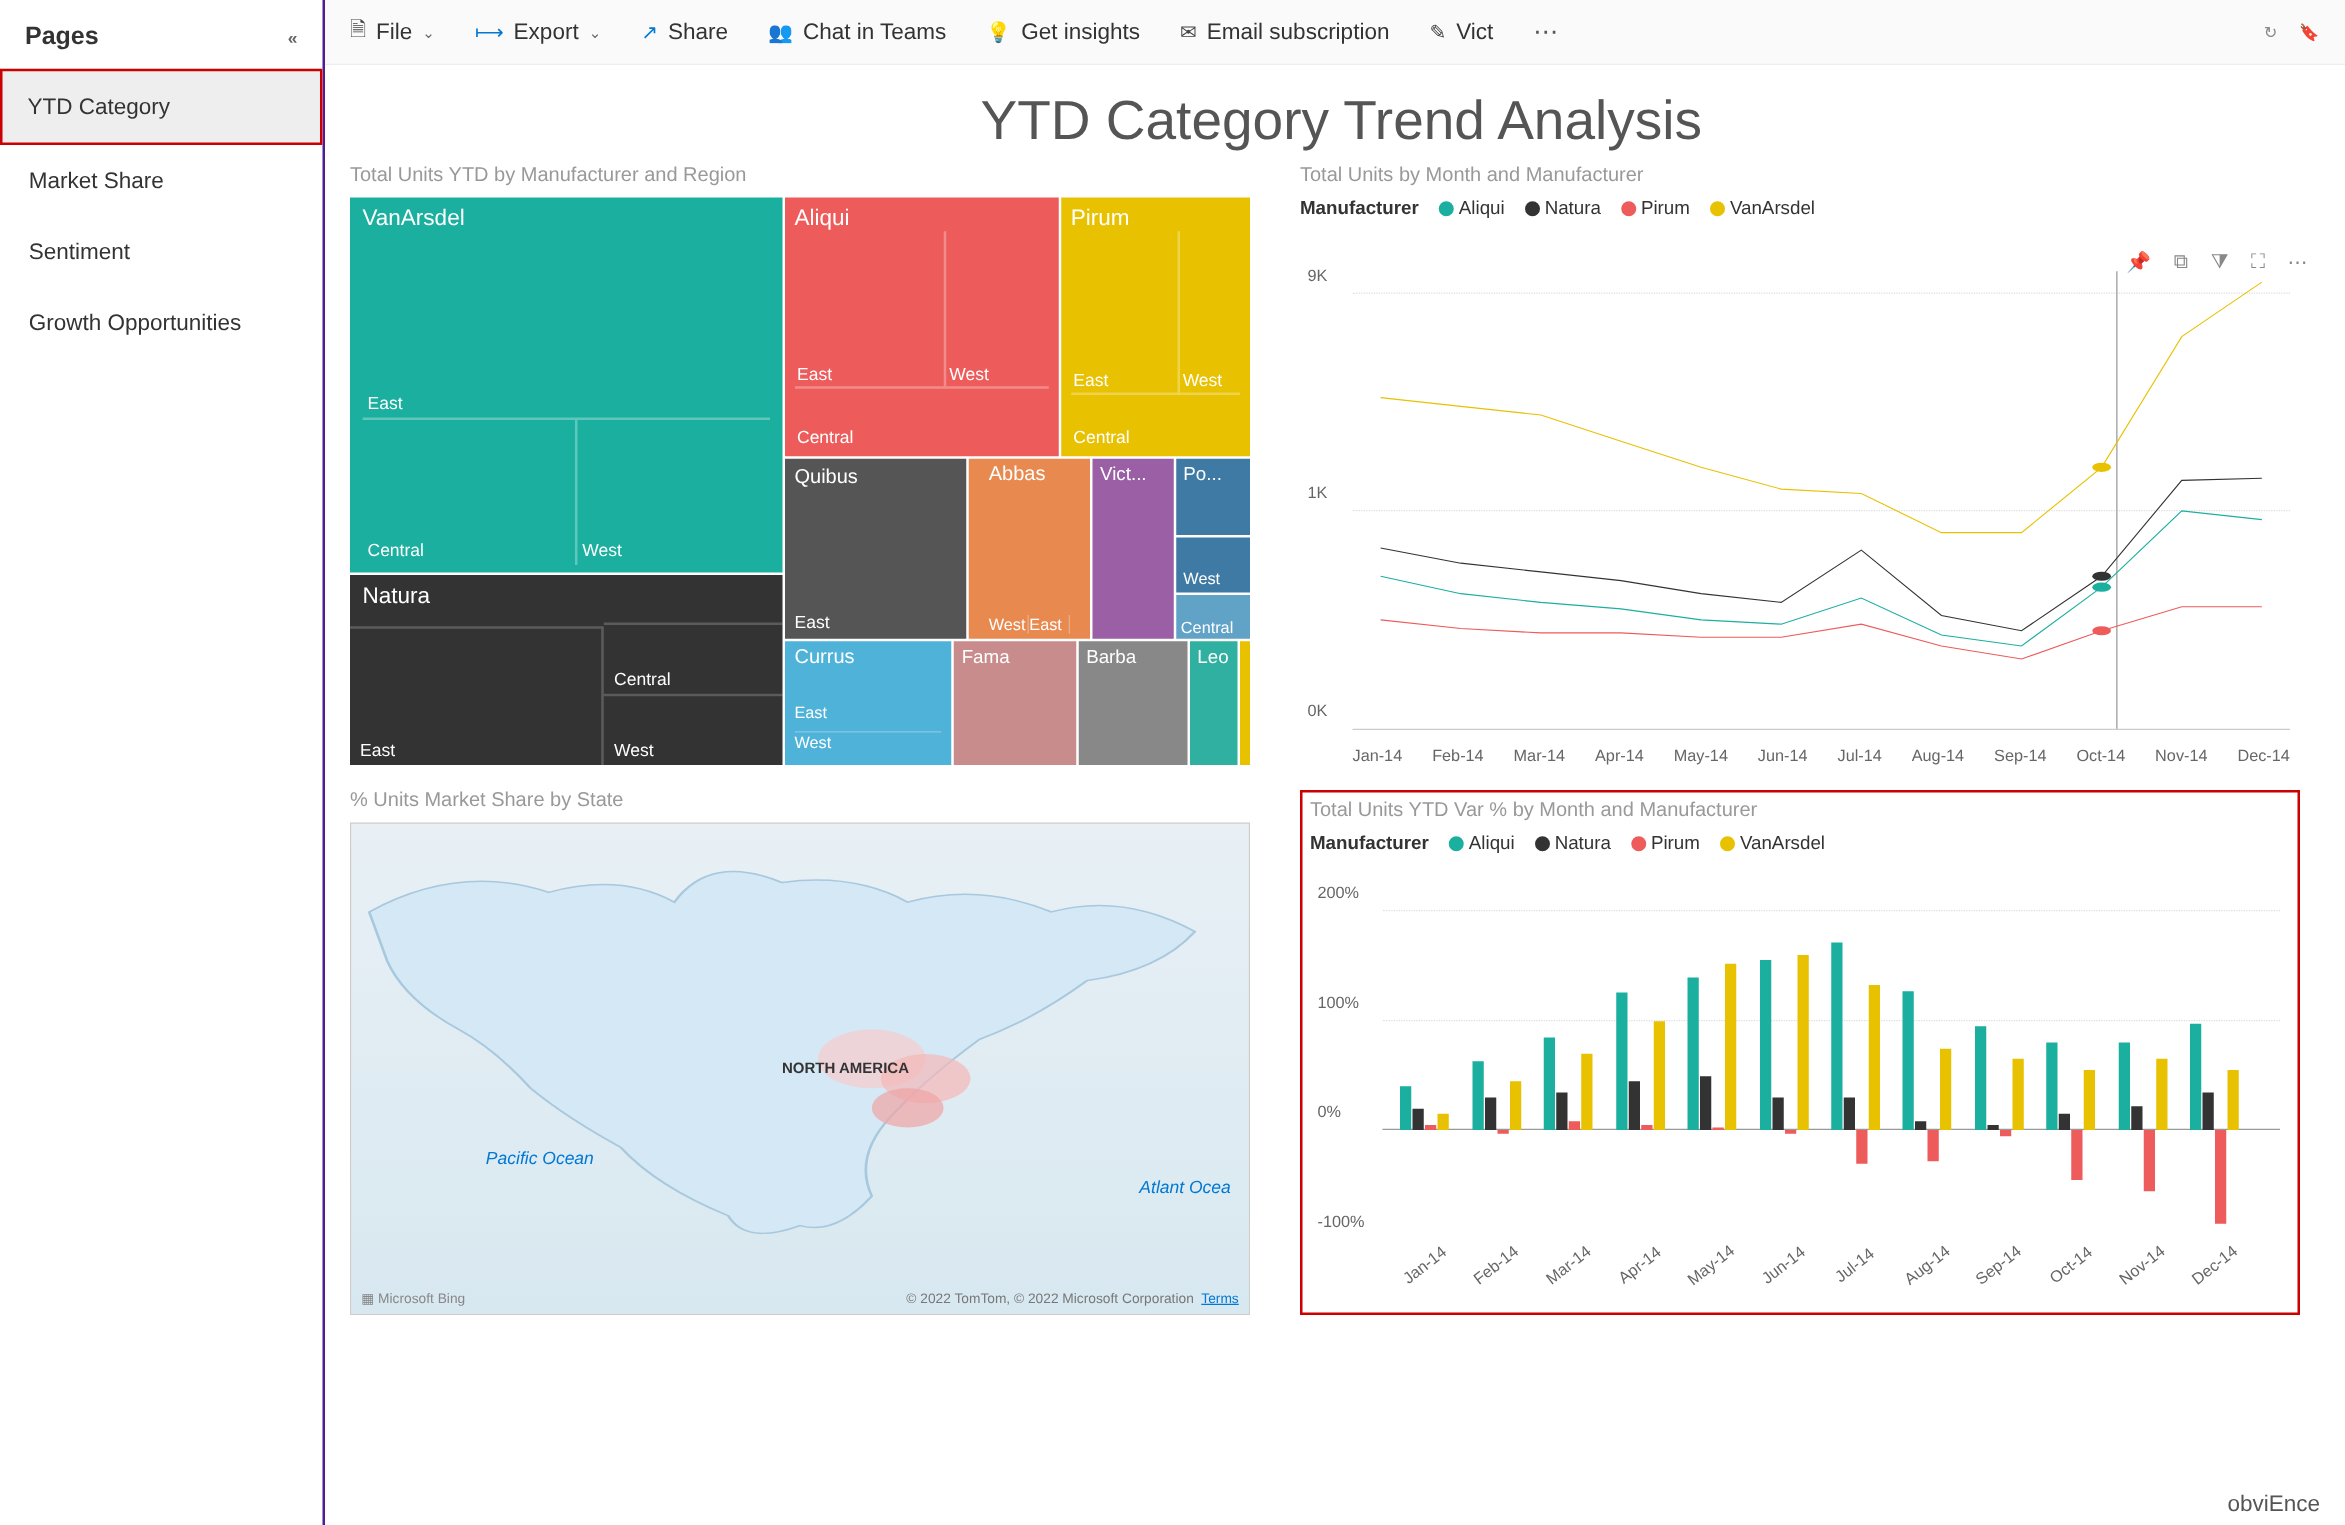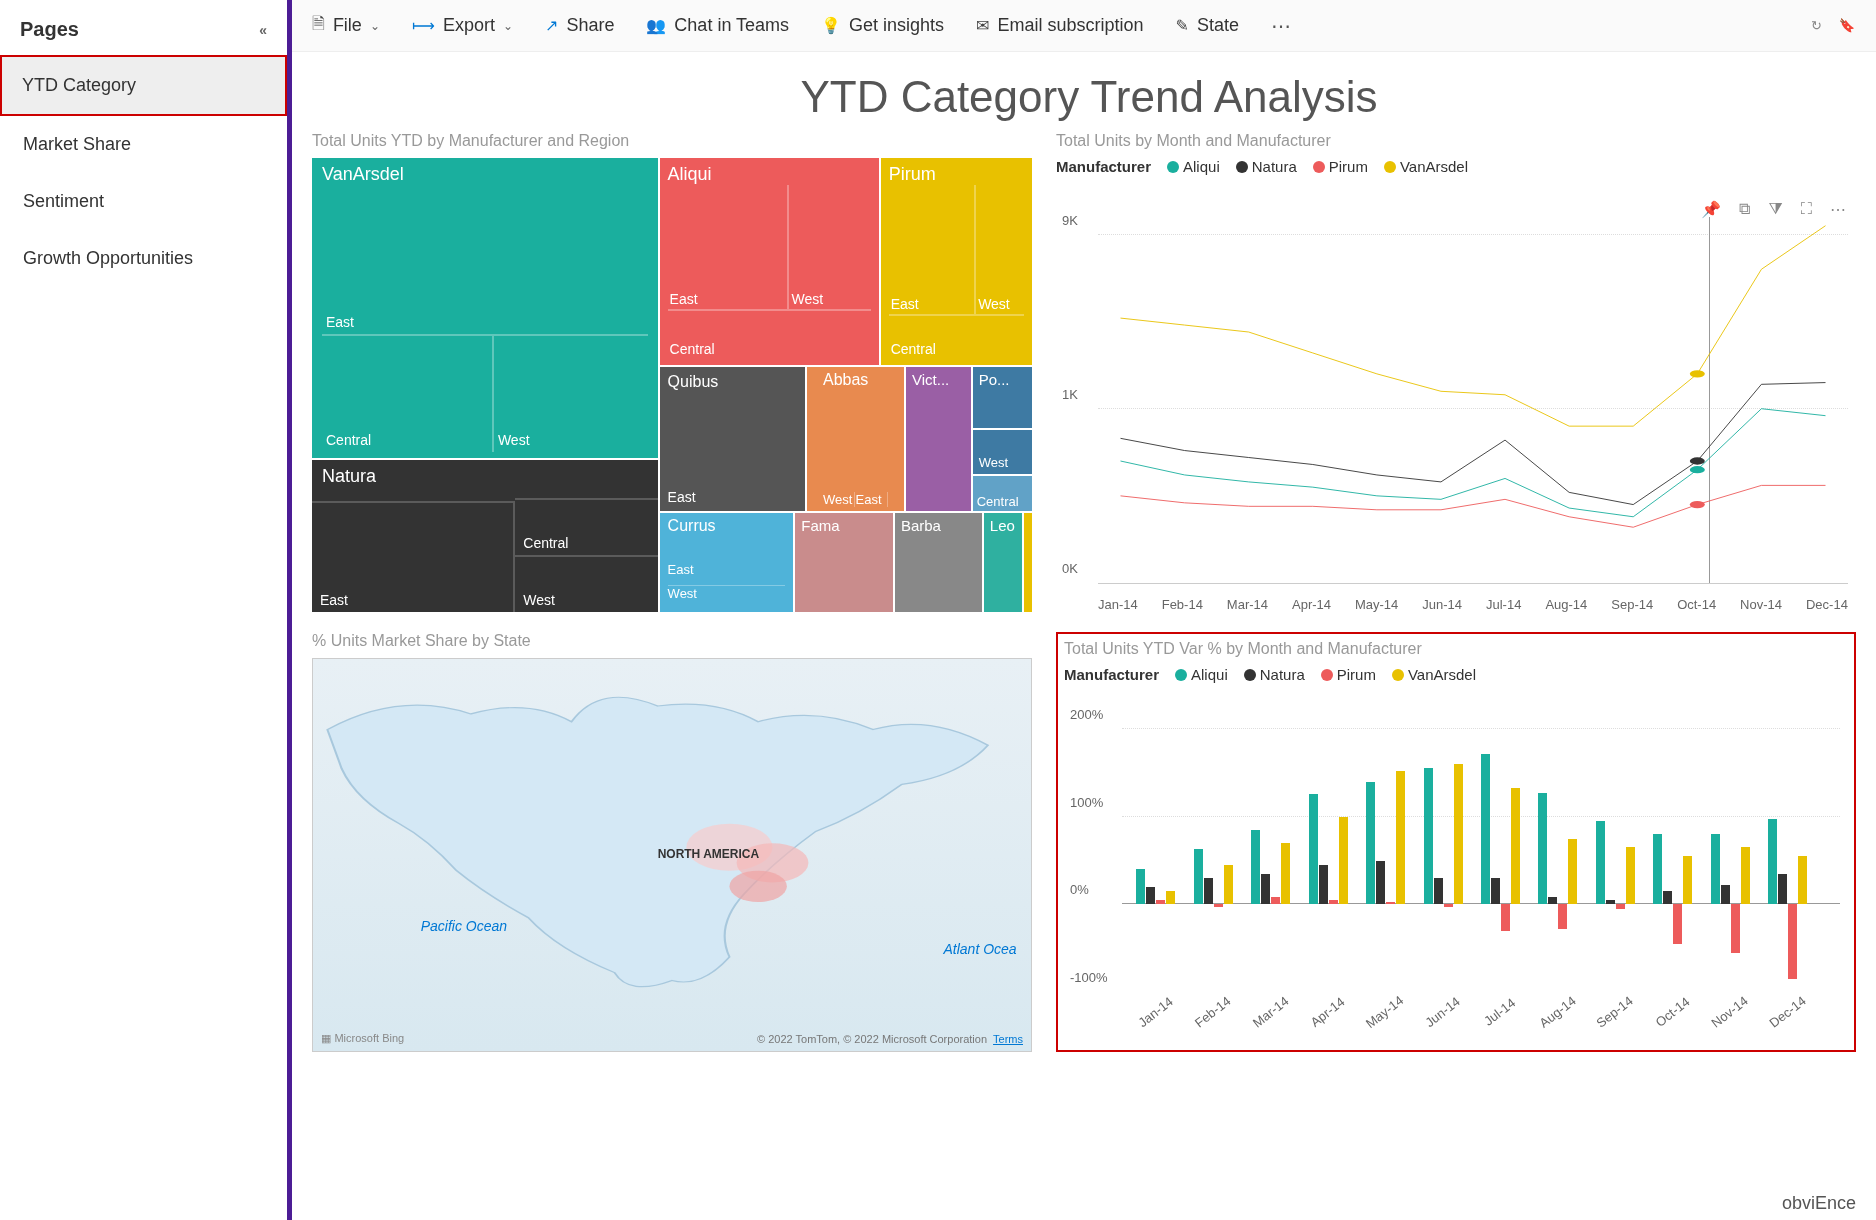--- a/index.html
+++ b/index.html
@@ -8,21 +8,21 @@
   font-size: 13px; 
   color: #333;
   width: 1876px;
   height: 1220px;
   overflow: hidden;
   background: #fff;
 }
 .app { display: flex; height: 100%; width: 100%; }
 
 
-.sidebar { width: 292px; border-right: 5px solid #4c1d95; background: #fff; }
+.sidebar { width: 260px; border-right: 2px solid #4c1d95; background: #fff; }
 .sidebar-header { display: flex; align-items: center; justify-content: space-between; padding: 18px 20px 14px 20px; font-weight: 600; font-size: 20px; }
 .collapse-icon { font-size: 14px; color: #666; cursor: pointer; }
 .page-list { list-style: none; }
 .page-item { padding: 18px 20px; font-size: 18px; color: #333; cursor: pointer; border-left: 3px solid transparent; }
 .page-item.active { background: #eee; border: 2px solid #c00; }
 
 
 .main { flex: 1; display: flex; flex-direction: column; }
 
 
@@ -32,21 +32,21 @@
 .chev { font-size: 12px; color: #666; }
 .toolbar-ellipsis { font-size: 20px; color: #555; cursor: pointer; letter-spacing: 2px; }
 .toolbar-right { margin-left: auto; display: flex; gap: 18px; color: #888; }
 
 
 .canvas { flex: 1; padding: 10px 10px 10px 20px; position: relative; overflow: hidden; }
 .report-title { text-align: center; font-size: 44px; font-weight: 300; color: #555; margin: 10px 0 8px 0; }
 .visual-actions { position: absolute; top: 148px; right: 30px; display: flex; gap: 18px; color: #888; font-size: 16px; }
 .visual-actions span { cursor: pointer; }
 
-.grid { display: grid; grid-template-columns: 720px 800px; grid-template-rows: 480px 420px; gap: 20px 24px; margin-top: 10px; }
+.grid { display: grid; grid-template-columns: 720px 800px; grid-template-rows: 480px 420px; gap: 20px 40px; margin-top: 10px; }
 
 .visual { display: flex; flex-direction: column; }
 .visual-title { font-size: 16px; color: #999; margin-bottom: 8px; font-weight: 400; }
 .visual.highlighted { border: 2px solid #c00; padding: 6px; }
 
 
 .treemap { flex: 1; display: flex; gap: 2px; }
 .tm-left { display: flex; flex-direction: column; gap: 2px; flex: 0 0 48%; }
 .tm-van { background: #1aaf9e; color: #fff; flex: 1.9; display: flex; flex-direction: column; position: relative; padding: 6px 10px; font-size: 18px; }
 .tm-van .row1 { flex: 0.56; display: flex; border-bottom: 2px solid rgba(255,255,255,.3); }
@@ -182,21 +182,21 @@
       <div class="toolbar-item">
         <span class="icon">💡</span>
         <span>Get insights</span>
       </div>
       <div class="toolbar-item">
         <span class="icon">✉</span>
         <span>Email subscription</span>
       </div>
       <div class="toolbar-item">
         <span class="icon">✎</span>
-        <span>State</span>
+        <span>Vict</span>
       </div>
       <div class="toolbar-ellipsis">⋯</div>
       <div class="toolbar-right">
         <span>↻</span>
         <span>🔖</span>
       </div>
     </div>
 
     <div class="canvas">
       <div class="report-title">YTD Category Trend Analysis</div>

